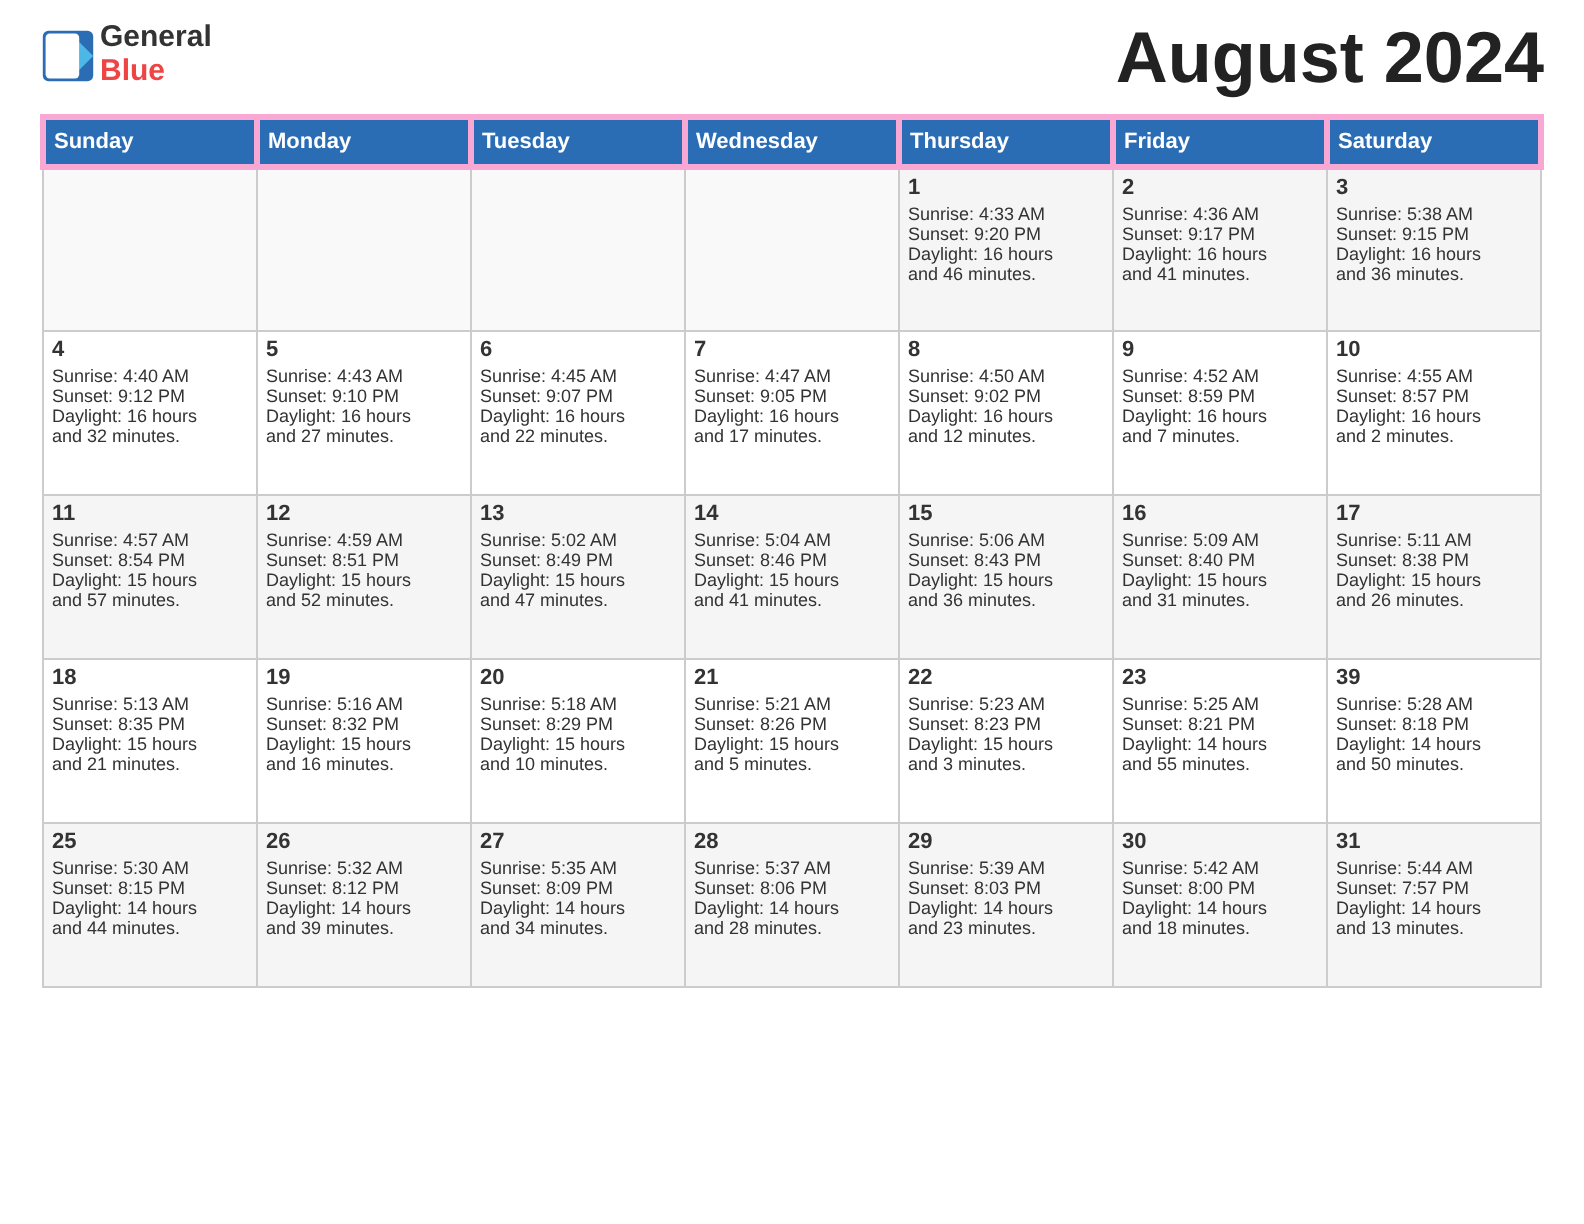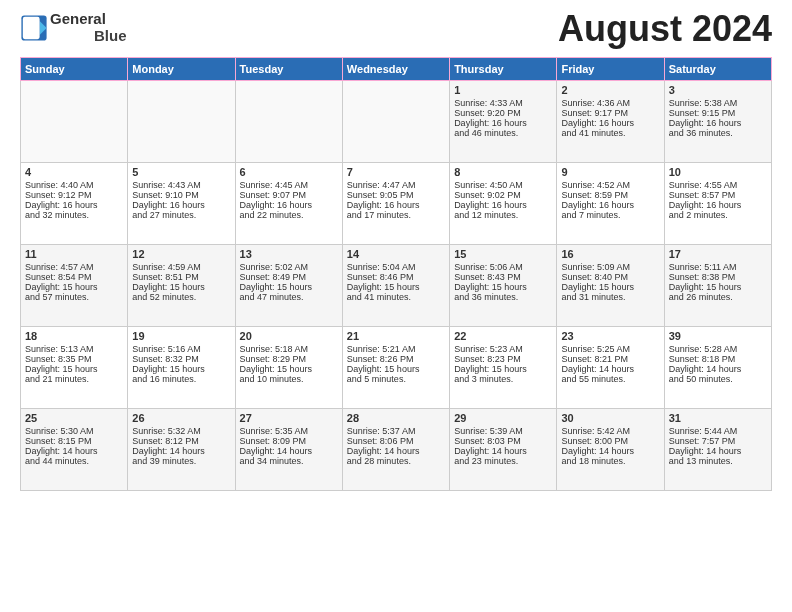--- a/index.html
+++ b/index.html
@@ -26,21 +26,21 @@
       align-items: center;
     }
     .logo-text {
       display: flex;
       flex-direction: column;
       font-size: 15px;
       font-weight: bold;
       line-height: 1.1;
     }
     .logo-text span:first-child { color: #333; }
-    .logo-text span:last-child { color: #404040; margin-left: 44px; }
+    .logo-text span:last-child { color: #ef4444; }
     .logo-icon {
       width: 28px;
       height: 28px;
       margin-right: 2px;
     }
     .title-block {
       text-align: left;
     }
     .month-title {
       font-size: 36px;
@@ -58,21 +58,21 @@
       border-collapse: collapse;
       table-layout: fixed;
     }
     thead tr th {
       background-color: #2a6db5;
       color: #fff;
       font-size: 11px;
       font-weight: bold;
       padding: 5px 4px;
       text-align: left;
-      border: 1px solid #f9a8d4;
+      border: 3px solid #f9a8d4;
     }
     tbody tr td {
       vertical-align: top;
       border: 1px solid #ccc;
       padding: 3px 4px;
       font-size: 9px;
       color: #333;
       height: 82px;
       background: #fff;
     }

